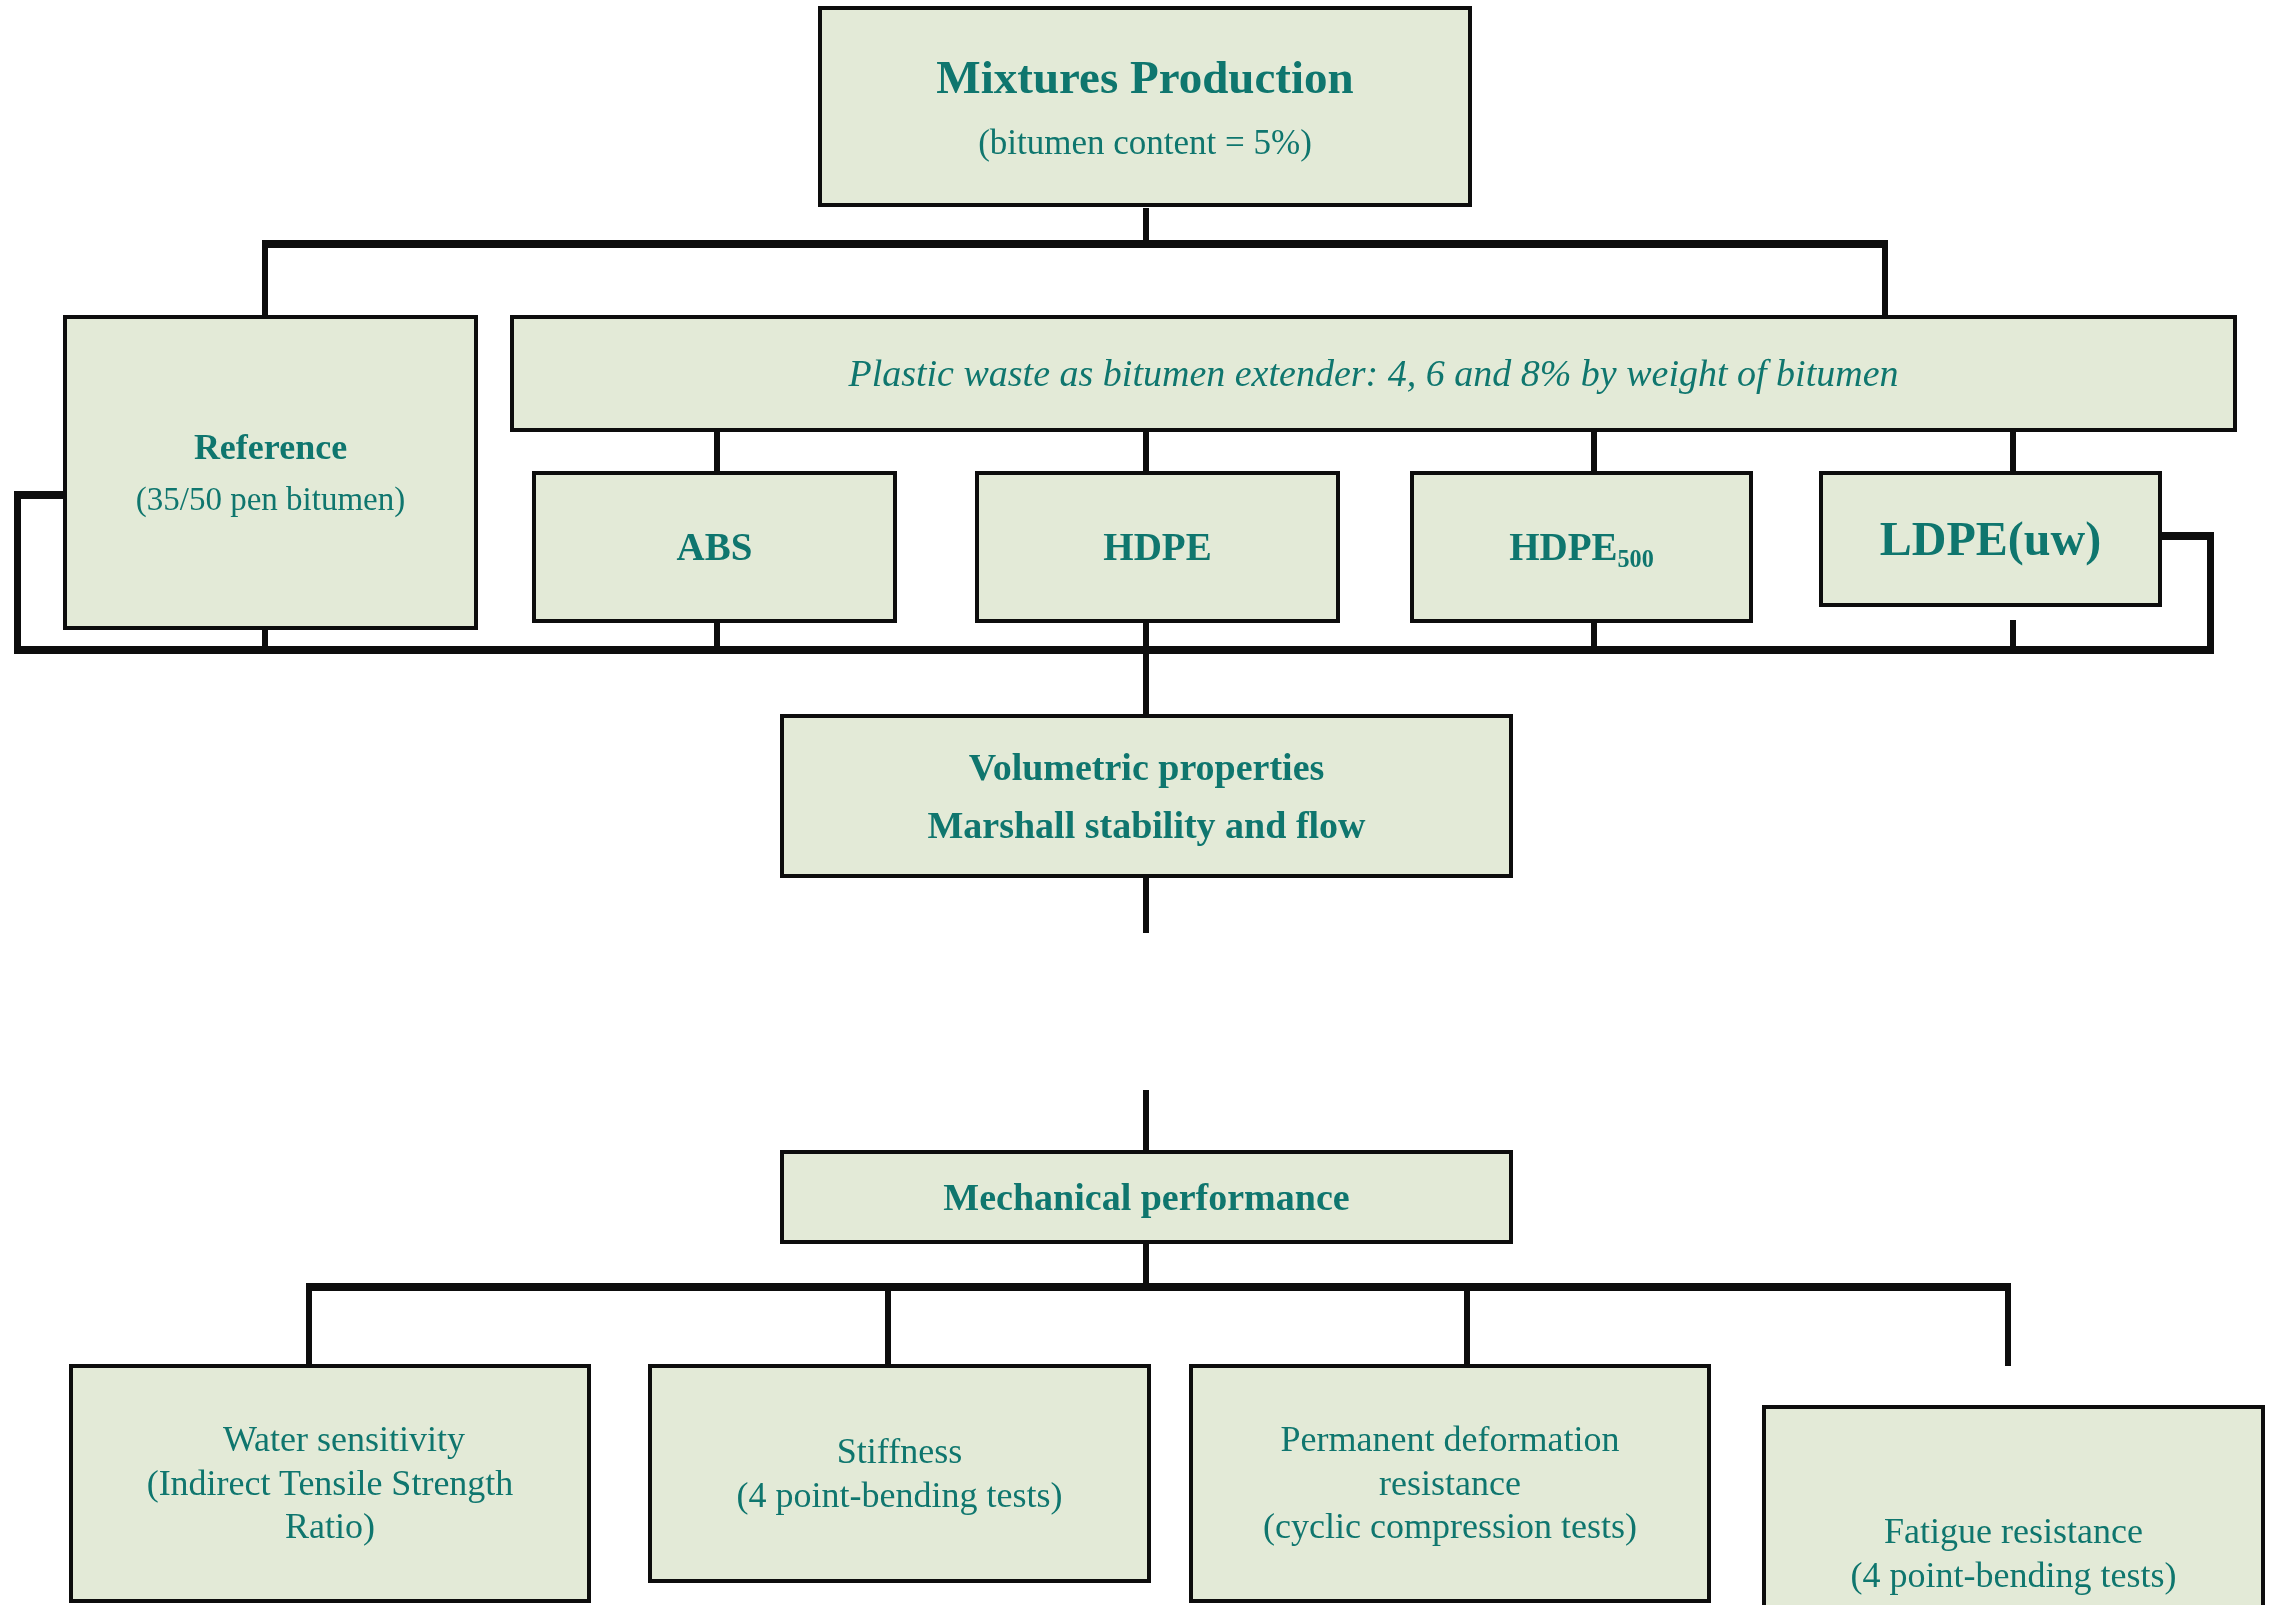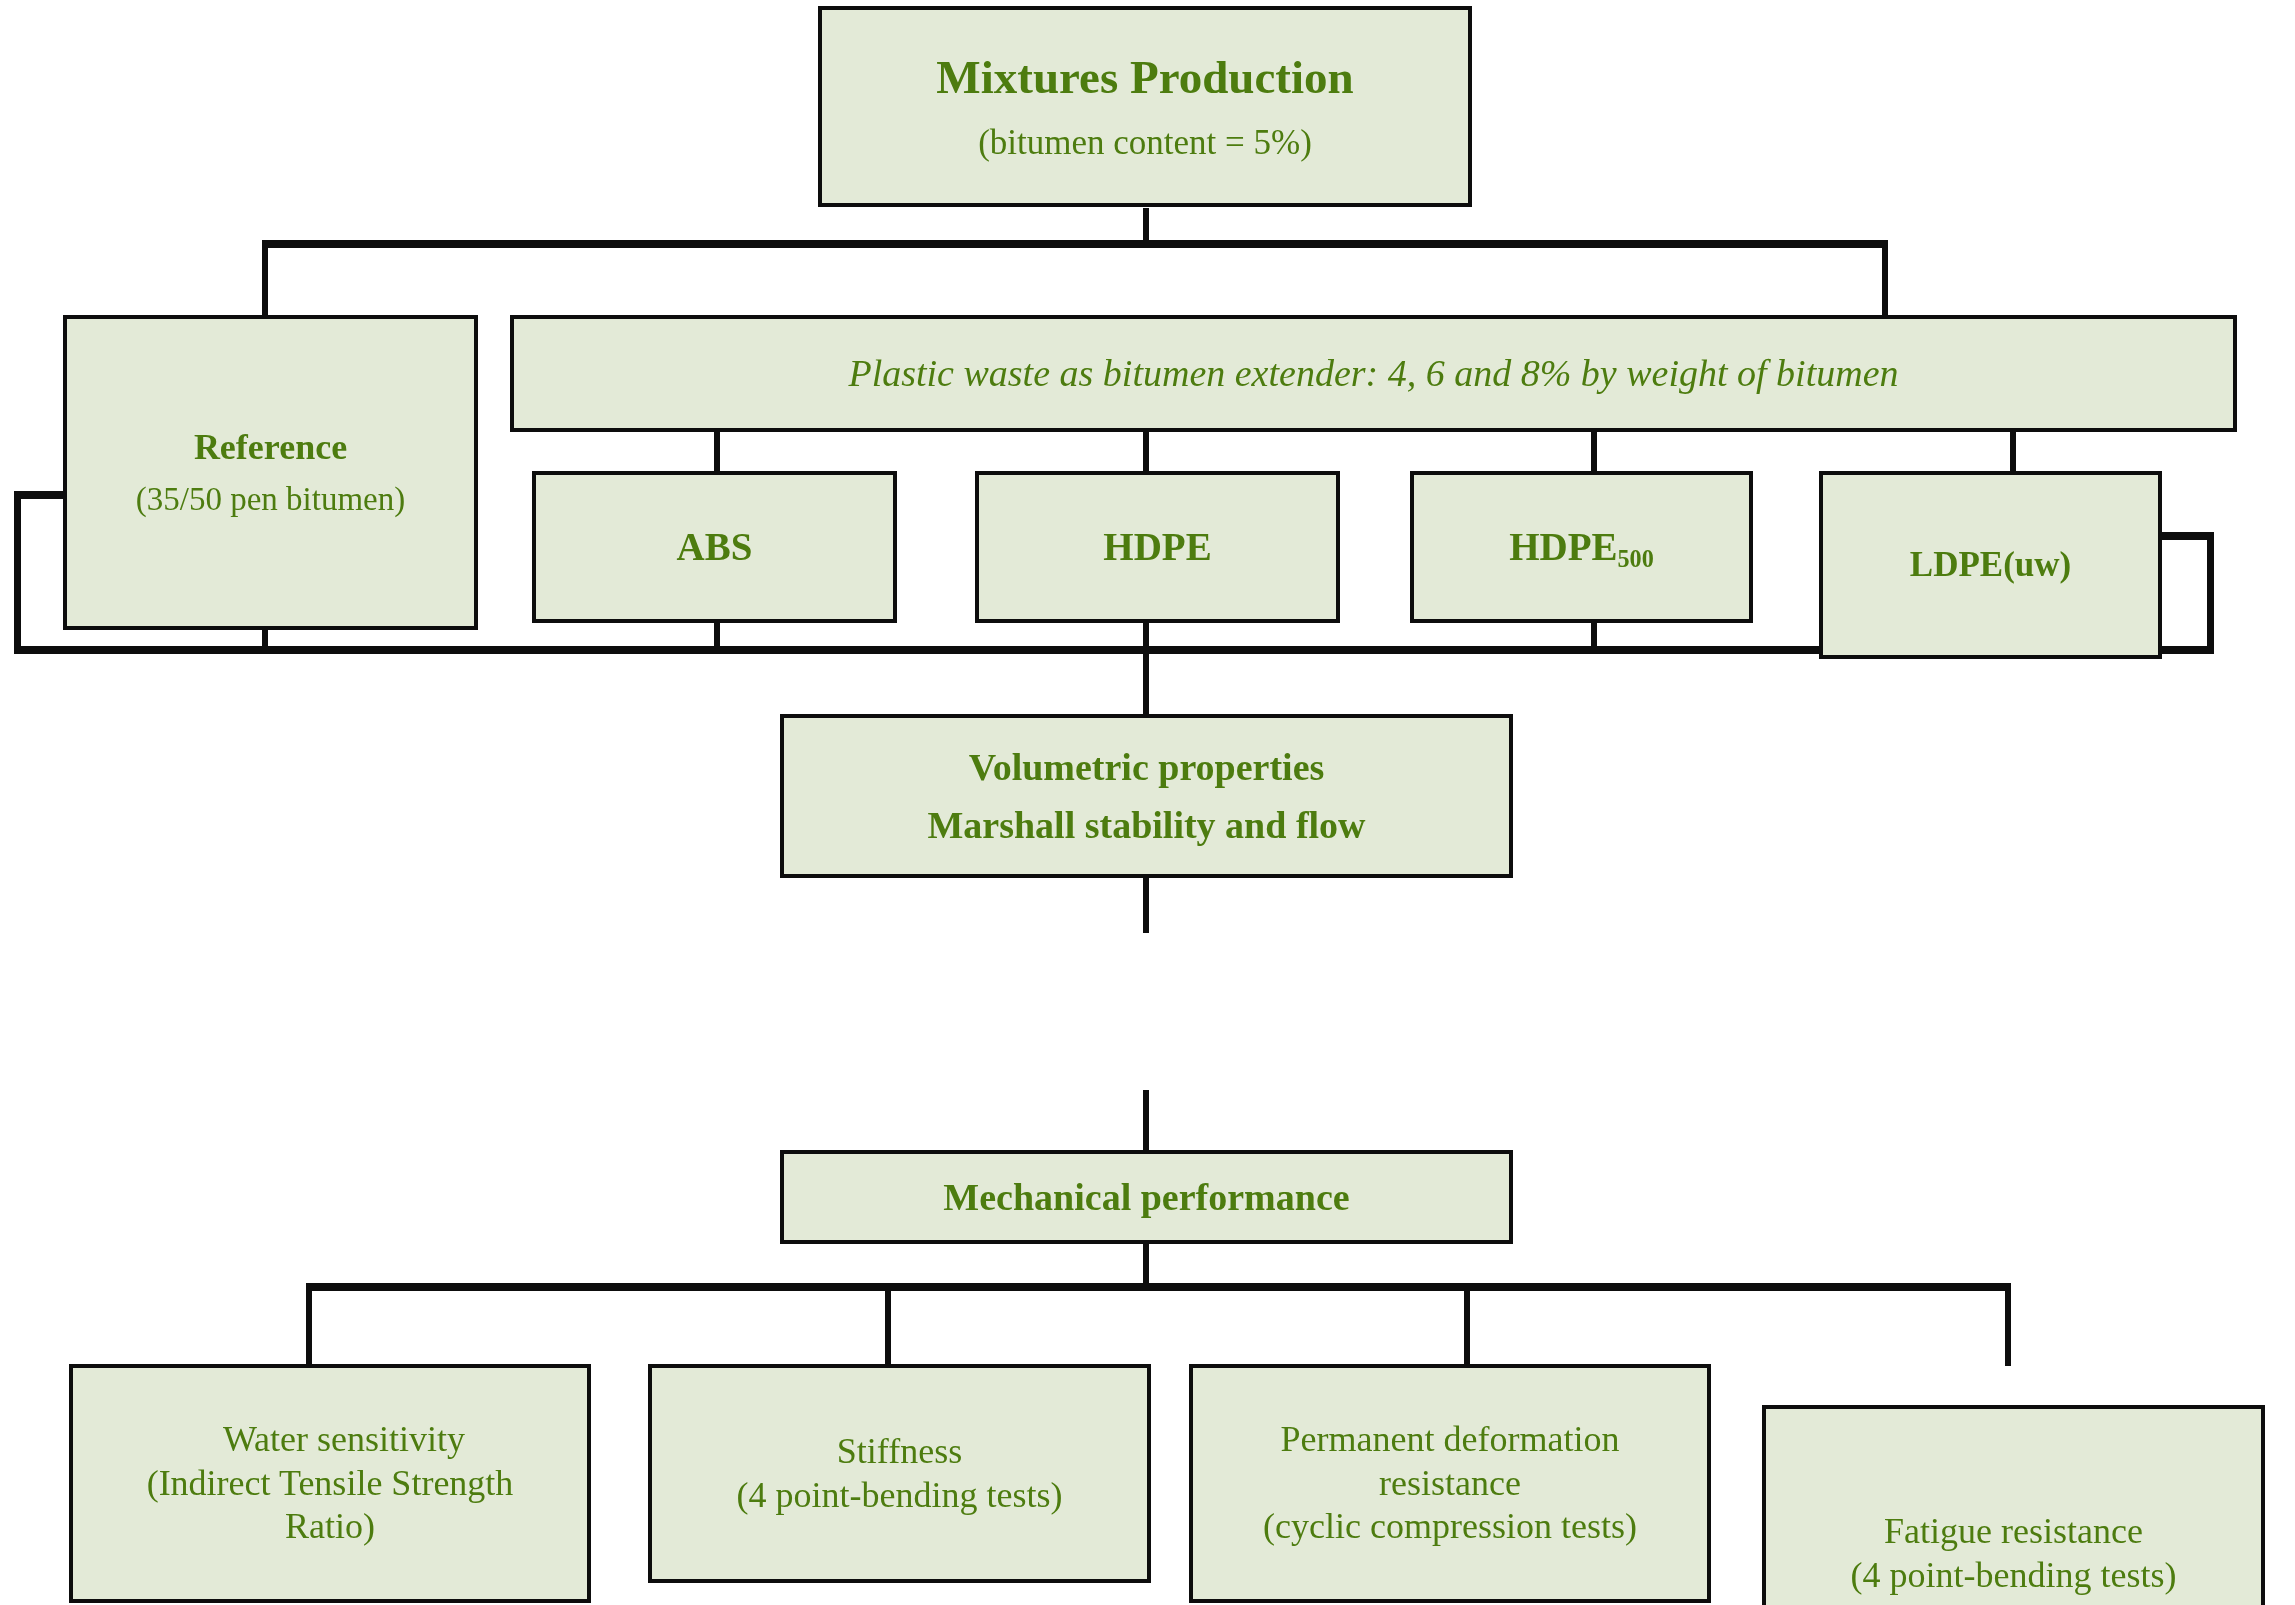--- a/index.html
+++ b/index.html
@@ -20,21 +20,21 @@
   .node {
     position: absolute;
     box-sizing: border-box;
     background: #e3ead7;
     border: 4.4px solid #0d0d0d;
     display: flex;
     flex-direction: column;
     align-items: center;
     justify-content: center;
     text-align: center;
-    color: #4d7c0f;
+    color: #0f766e;
     z-index: 5;
     line-height: 1.22;
     padding: 2.5px 8.8px;
   }
   .node .ttl {
     font-weight: bold;
     white-space: nowrap;
   }
   .node .sub {
     font-weight: normal;
@@ -103,21 +103,21 @@
       <span>HDPE</span>
     </div>
   </div>
 
   <div class="node" style="left:1410px; top:471px; width:343px; height:152px; font-size:39px;">
     <div class="ttl">
       <span>HDPE</span><sub>500</sub>
     </div>
   </div>
 
-  <div class="node" style="left:1819px; top:471px; width:343px; height:188px; font-size:35px;">
+  <div class="node" style="left:1819px; top:471px; width:343px; height:136px; font-size:48px;">
     <div class="ttl">
       <span>LDPE(uw)</span>
     </div>
   </div>
 
   <div class="ln v" style="left:262px; top:626px; width:5.7px; height:26.4px;"></div>
   <div class="ln v" style="left:714px; top:620px; width:5.7px; height:33px;"></div>
   <div class="ln v" style="left:1143px; top:620px; width:5.7px; height:33px;"></div>
   <div class="ln v" style="left:1591px; top:620px; width:5.7px; height:33px;"></div>
   <div class="ln v" style="left:2010px; top:620px; width:5.7px; height:33px;"></div>

